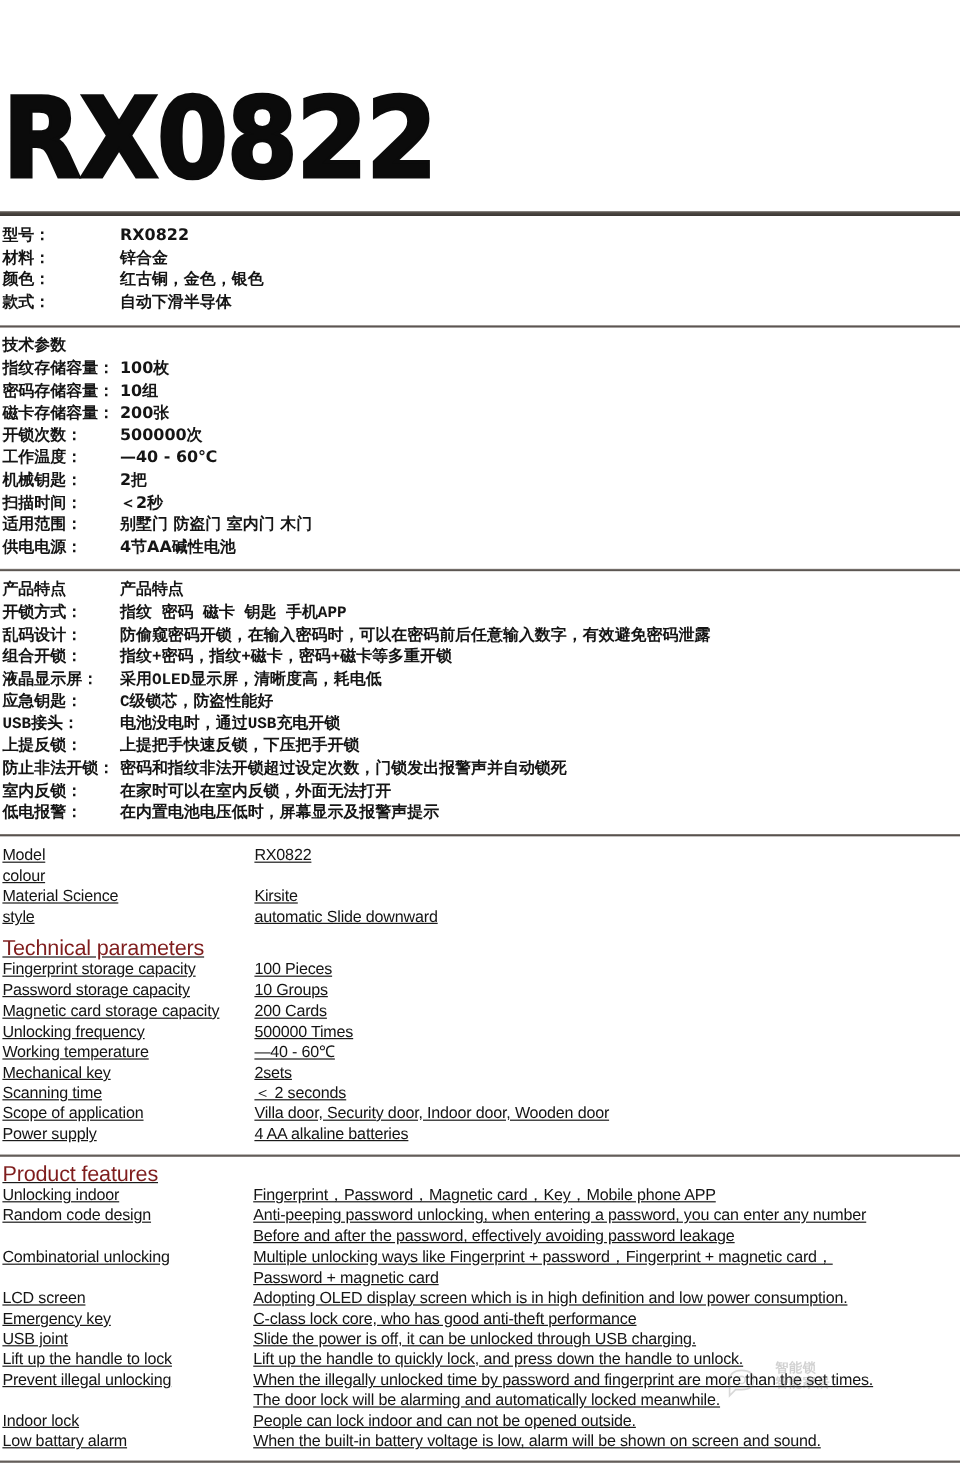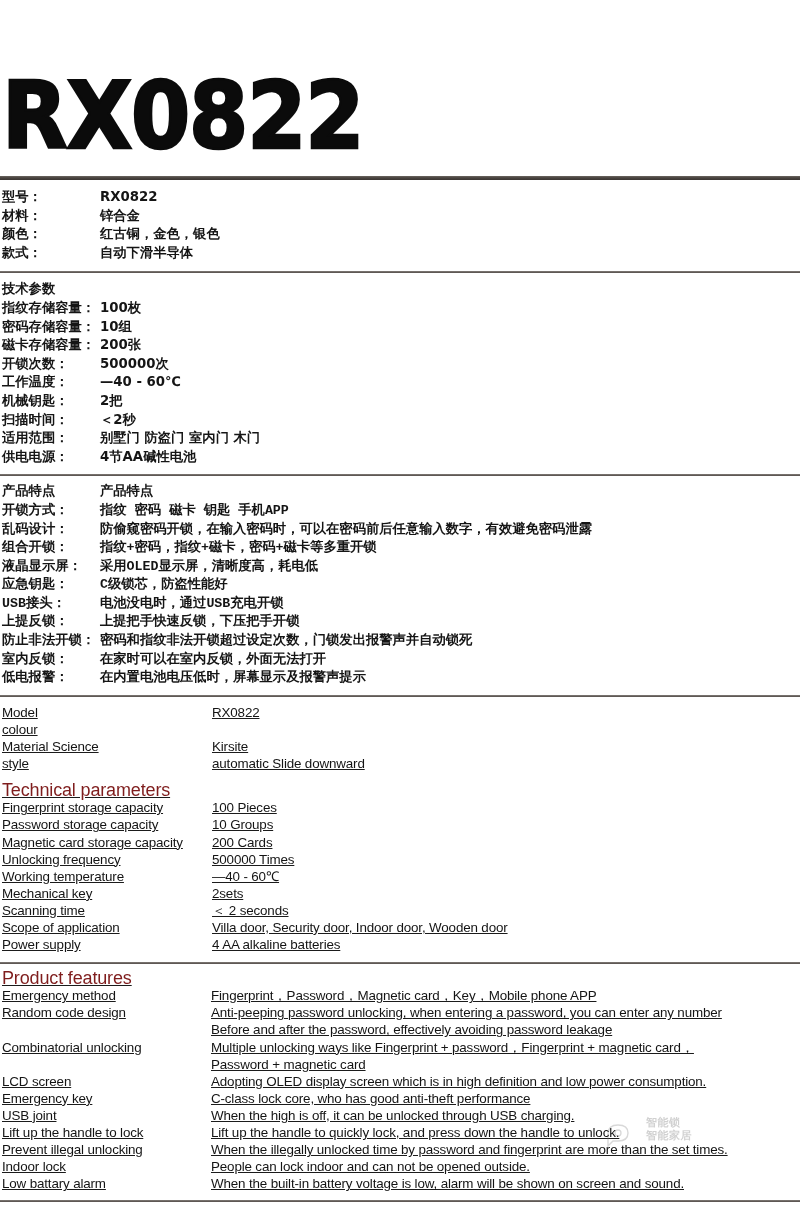--- a/index.html
+++ b/index.html
@@ -327,21 +327,21 @@
       <span class="val">4 AA alkaline batteries</span>
     </div>
   </div>
 
   <hr class="rule rule-thin">
 
   <div class="section en en-feat sec-en-feat">
     <div class="en-head">Product features</div>
 
     <div class="spec-row">
-      <span class="lbl">Emergency method</span>
+      <span class="lbl">Unlocking indoor</span>
       <span class="val">
         <span class="cont">Fingerprint，Password，Magnetic card，Key，Mobile phone APP</span>
       </span>
     </div>
 
     <div class="spec-row">
       <span class="lbl">Random code design</span>
       <span class="val">
         <span class="cont">Anti-peeping password unlocking, when entering a password, you can enter any number</span>
         <span class="cont">Before and after the password, effectively avoiding password leakage</span>
@@ -366,35 +366,36 @@
     <div class="spec-row">
       <span class="lbl">Emergency key</span>
       <span class="val">
         <span class="cont">C-class lock core, who has good anti-theft performance</span>
       </span>
     </div>
 
     <div class="spec-row">
       <span class="lbl">USB joint</span>
       <span class="val">
-        <span class="cont">When the high is off,  it can be unlocked through USB charging.</span>
+        <span class="cont">Slide the power is off,  it can be unlocked through USB charging.</span>
       </span>
     </div>
 
     <div class="spec-row">
       <span class="lbl">Lift up the handle to lock</span>
       <span class="val">
         <span class="cont">Lift up the handle to quickly lock, and press down the handle to unlock.</span>
       </span>
     </div>
 
     <div class="spec-row">
       <span class="lbl">Prevent illegal unlocking</span>
       <span class="val">
         <span class="cont">When the illegally unlocked time by password and fingerprint are more than the set times.</span>
+        <span class="cont">The door lock will be alarming and automatically locked meanwhile.</span>
       </span>
     </div>
 
     <div class="spec-row">
       <span class="lbl">Indoor lock</span>
       <span class="val">
         <span class="cont">People can lock indoor and can not be opened outside.</span>
       </span>
     </div>
 

